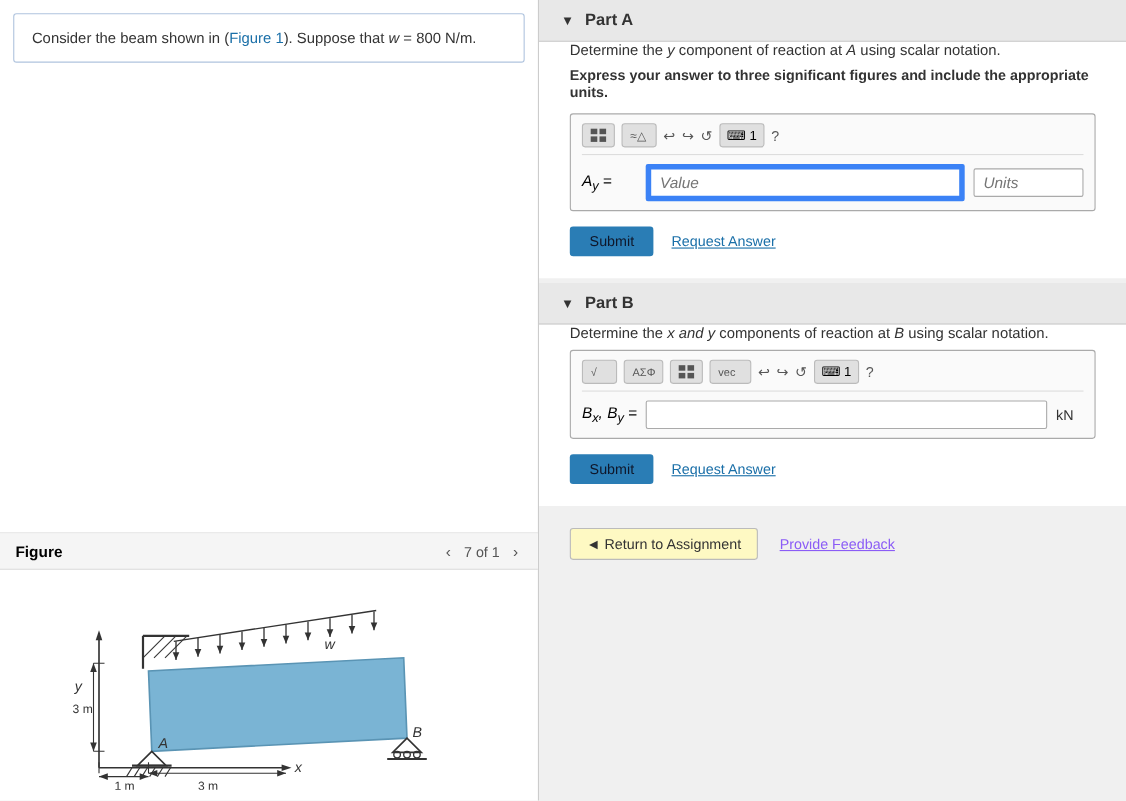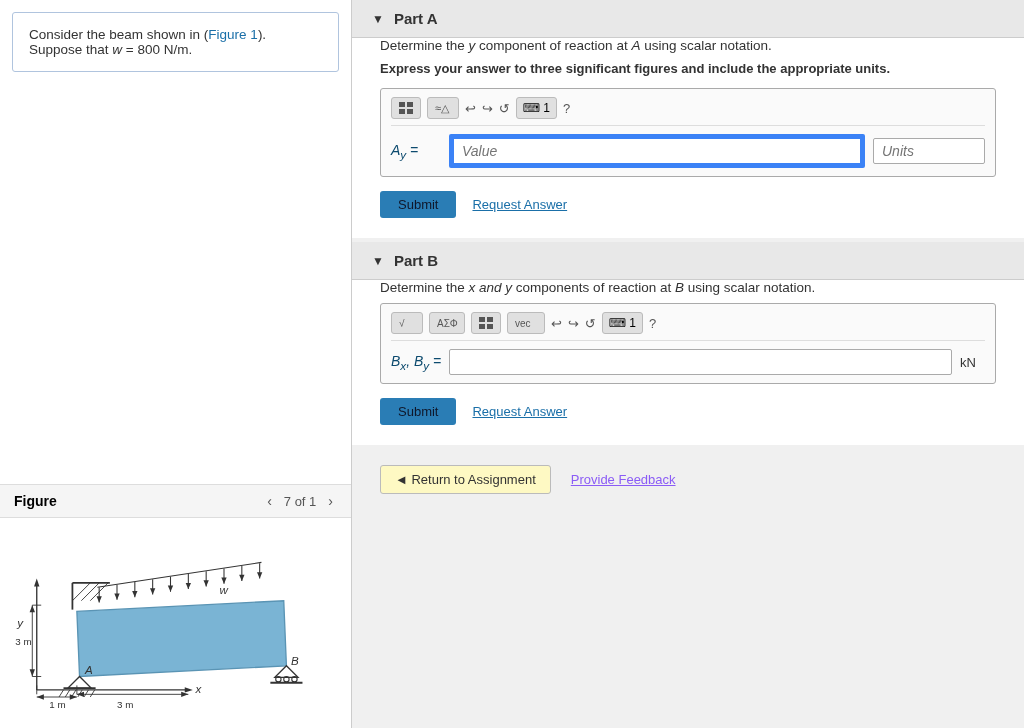--- a/index.html
+++ b/index.html
@@ -7,21 +7,21 @@
       font-family: Arial, sans-serif;
       font-size: 14px;
       background: #f0f0f0;
       display: flex;
       height: 728px;
       overflow: hidden;
     }
 
     
     .left-panel {
-      width: 352px;
+      width: 490px;
       background: #fff;
       border-right: 1px solid #ccc;
       display: flex;
       flex-direction: column;
       position: relative;
     }
 
     .problem-statement {
       padding: 14px 16px;
       border: 1px solid #b0c4de;
@@ -181,21 +181,21 @@
     }
 
     .input-row {
       display: flex;
       align-items: center;
       gap: 8px;
     }
 
     .input-label {
       font-size: 14px;
-      color: #0c4a6e;
+      color: #000000;
       min-width: 50px;
       font-style: italic;
     }
 
     .answer-input {
       border: 5px solid #3b82f6;
       border-radius: 2px;
       padding: 4px 8px;
       font-size: 14px;
       font-style: italic;
@@ -215,21 +215,21 @@
     }
 
     .units-input {
       border: 1px solid #aaa;
       border-radius: 2px;
       padding: 4px 8px;
       font-size: 14px;
       font-style: italic;
       color: #777;
       background: #fff;
-      width: 112px;
+      width: 100px;
     }
 
     .unit-label {
       font-size: 13px;
       color: #333;
       min-width: 25px;
     }
 
     .actions {
       display: flex;

